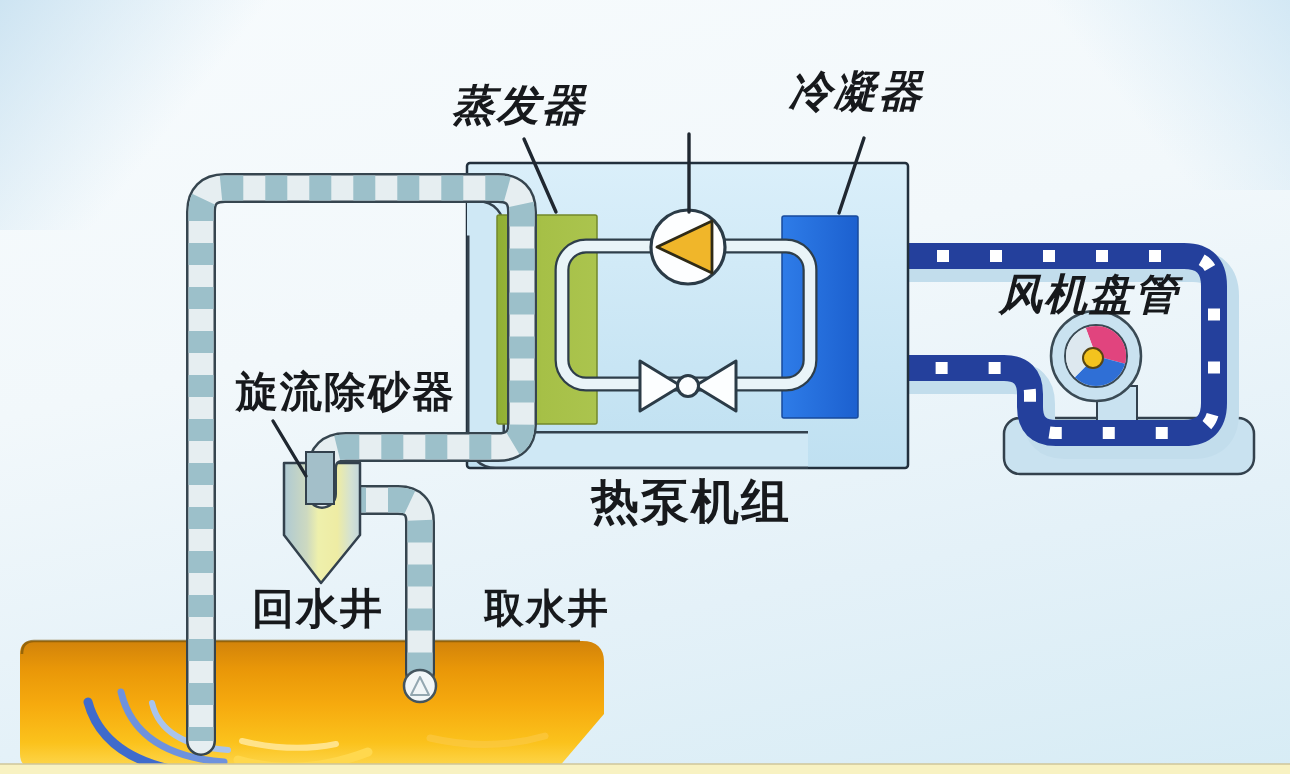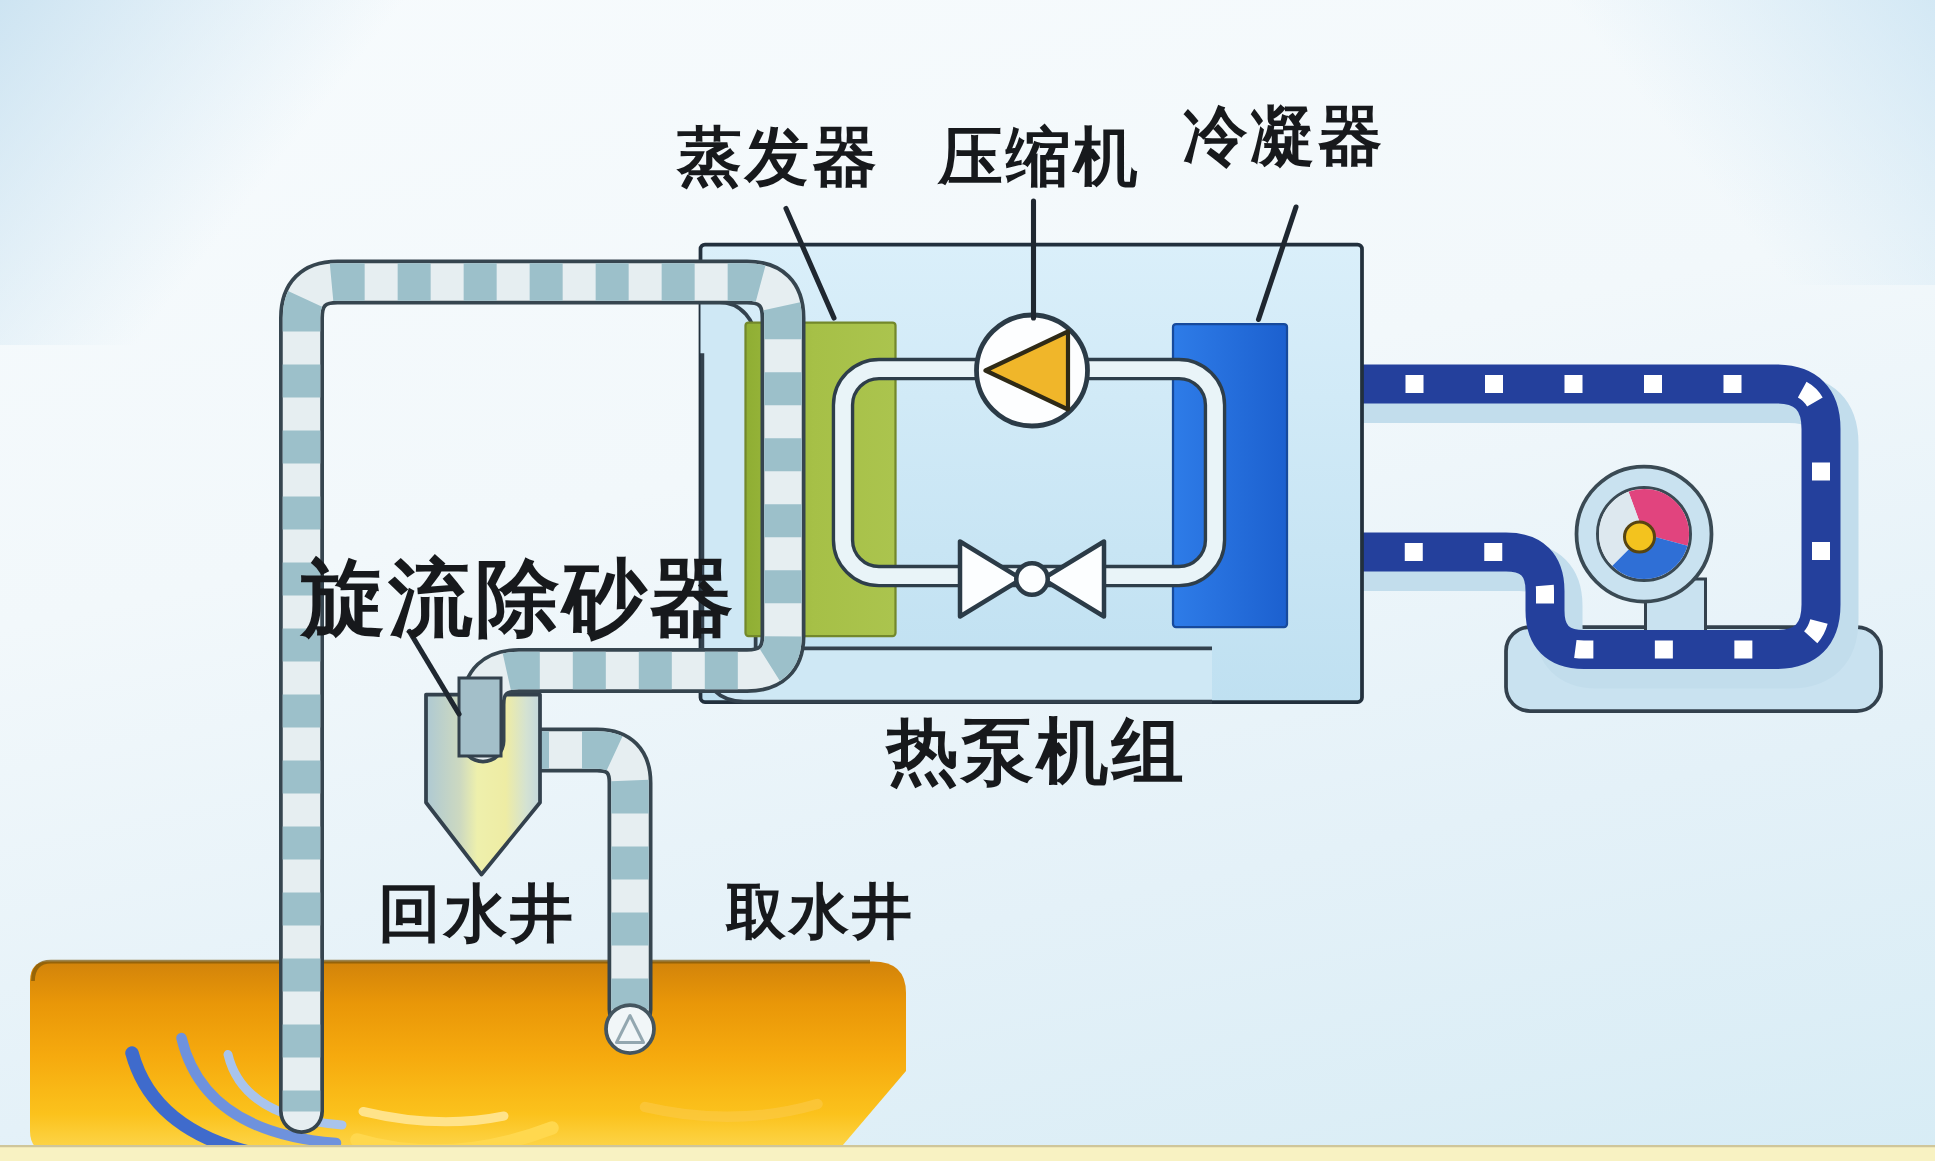--- a/index.html
+++ b/index.html
@@ -12,22 +12,22 @@
   #streak-tl{left:0;top:0;width:340px;height:230px;
     background:linear-gradient(128deg,rgba(198,224,240,.85) 0%,rgba(198,224,240,0) 52%);}
   #streak-tr{right:0;top:0;width:300px;height:190px;
     background:linear-gradient(232deg,rgba(203,228,243,.8) 0%,rgba(203,228,243,0) 55%);}
   #stage{position:absolute;left:0;top:0;width:1290px;height:774px;}
   svg{position:absolute;left:0;top:0;}
   .lbl{
     position:absolute;transform:translateX(-50%);white-space:nowrap;
     font-weight:700;color:#17191c;letter-spacing:2px;line-height:1;
   }
-  .lbl-top{font-size:43px;}
-  .lbl-mid{font-size:56px;text-align:right;}
+  .lbl-top{font-size:43px;font-style:italic;}
+  .lbl-mid{font-size:42px;text-align:right;}
   .lbl-unit{font-size:48px;}
   .lbl-well{font-size:42px;}
   .lbl-intake{font-size:40px;}
 </style>
 </head>
 <body>
 
 <div id="stage">
   <div class="corner-streak" id="streak-tl"></div>
   <div class="corner-streak" id="streak-tr"></div>
@@ -149,19 +149,19 @@
 
     <g stroke="#1f2730" stroke-width="3.4" stroke-linecap="round">
       <line x1="524" y1="139" x2="556" y2="212"></line>
       <line x1="689" y1="134" x2="689" y2="212"></line>
       <line x1="864" y1="138" x2="839" y2="213"></line>
       <line x1="273" y1="421" x2="306" y2="476"></line>
     </g>
   </svg>
 
   <div class="lbl lbl-top" style="left:519px;top:84px;">蒸发器</div>
-  <div class="lbl lbl-top" style="left:693px;top:84px;">压缩机</div>
   <div class="lbl lbl-top" style="left:856px;top:70px;">冷凝器</div>
+  <div class="lbl lbl-top" style="left:1089px;top:273px;">风机盘管</div>
   <div class="lbl lbl-unit" style="left:691px;top:478px;">热泵机组</div>
   <div class="lbl lbl-mid" style="left:346px;top:371px;">旋流除砂器</div>
   <div class="lbl lbl-well" style="left:274px;top:588px;margin-left:44px;">回水井</div>
   <div class="lbl lbl-intake" style="left:511px;top:588px;margin-left:36px;">取水井</div>
 </div>
 
 </body></html>

